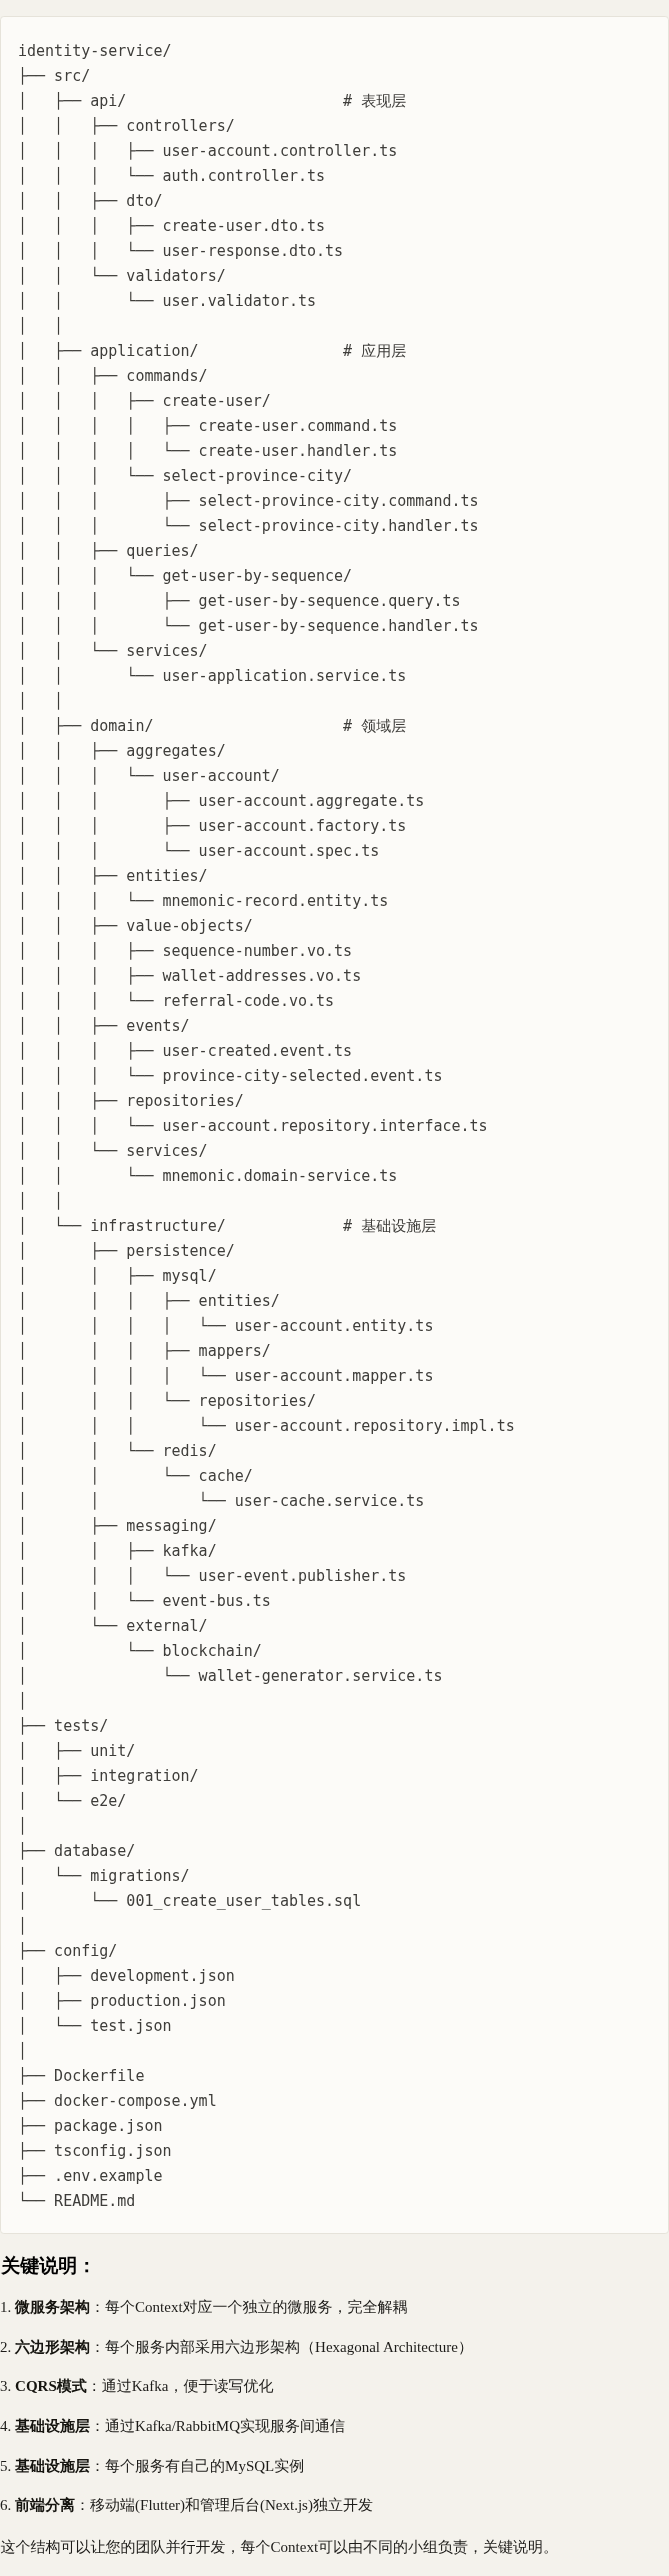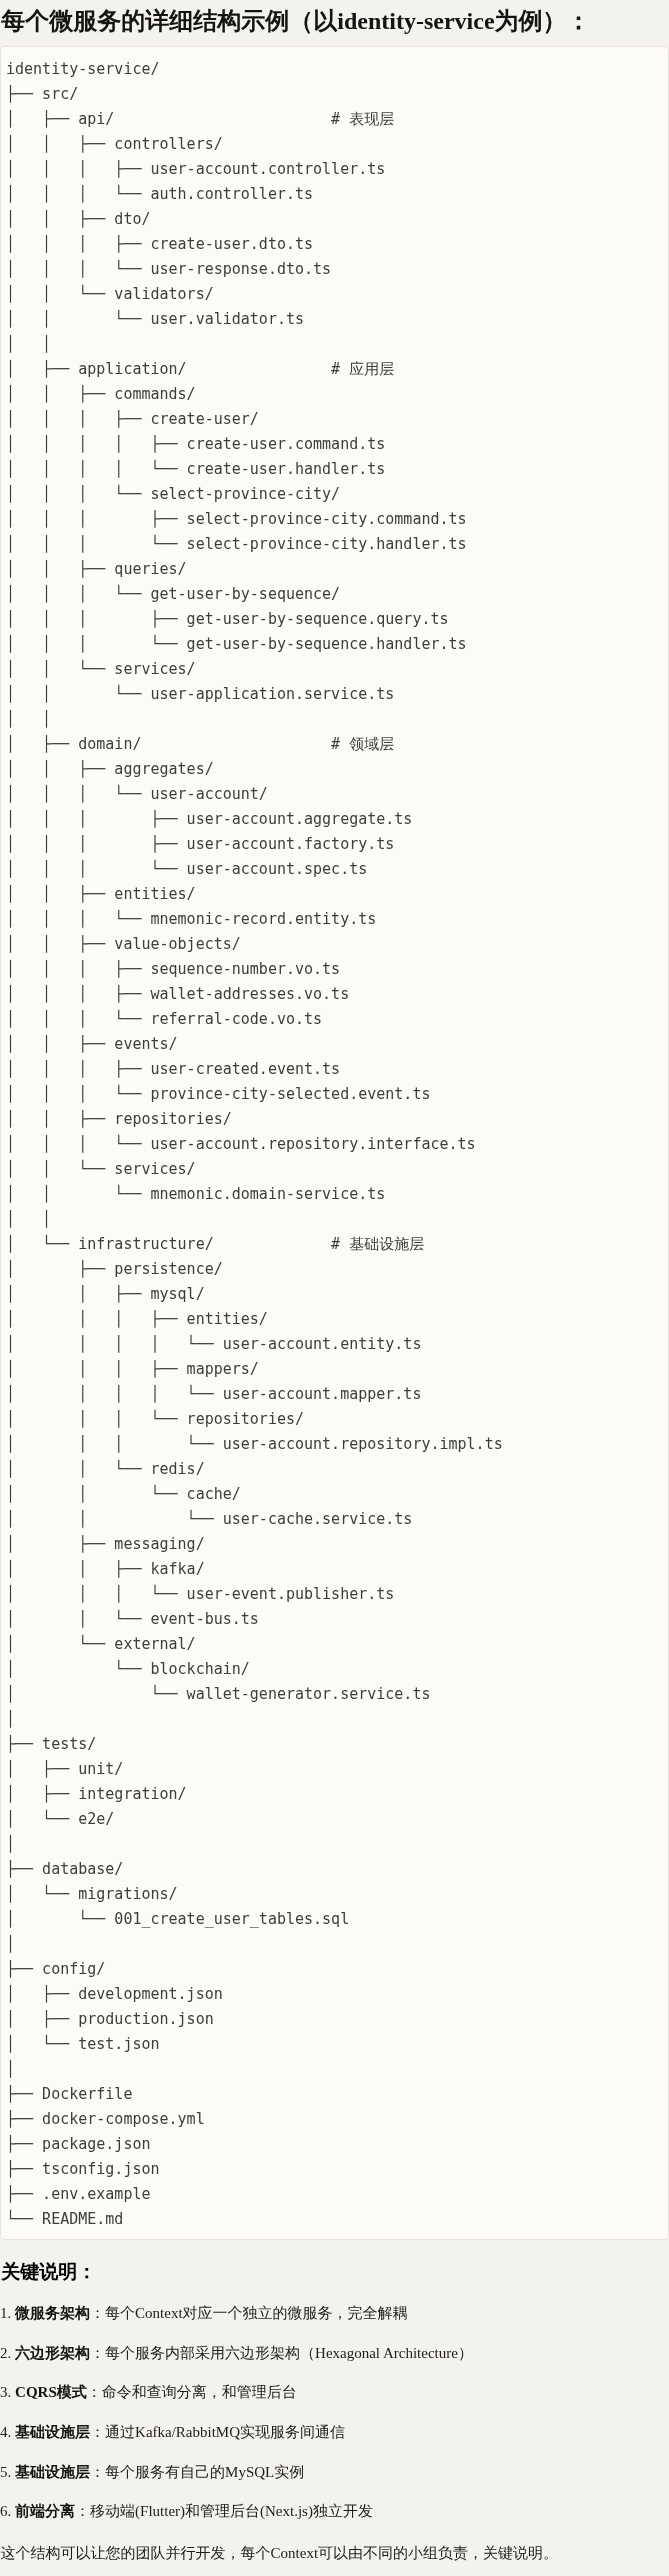--- a/index.html
+++ b/index.html
@@ -22,21 +22,21 @@
   }
   .codeblock {
     margin-top: 10px;
     background: #fcfbf8;
     border: 0.6px solid #e6e3da;
     border-radius: 3.8px;
     padding: 10px 5px 6.3px 5px;
     overflow: hidden;
   }
   pre.tree {
-    margin: 0;
+    margin: 12px;
     font-family: "DejaVu Sans Mono", monospace;
     font-size: 15px;
     line-height: 25px;
     color: #3e3d3a;
     white-space: pre;
   }
   .section-heading {
     font-size: 19px;
     font-weight: 700;
     line-height: 24px;
@@ -58,21 +58,20 @@
     margin-top: 22.5px;
     margin-left: 0.6px;
     color: #1d1c19;
   }
 </style>
 </head>
 <body>
 
 <div class="page">
 
-  <h1 class="doc-title">每个微服务的详细结构示例（以identity-service为例）：</h1>
 
   <div class="codeblock">
     <pre class="tree">identity-service/
 ├── src/
 │   ├── api/                        # 表现层
 │   │   ├── controllers/
 │   │   │   ├── user-account.controller.ts
 │   │   │   └── auth.controller.ts
 │   │   ├── dto/
 │   │   │   ├── create-user.dto.ts
@@ -159,21 +158,21 @@
 
   <h2 class="section-heading">关键说明：</h2>
 
   <div class="note">
     <span class="num">1.</span><b>微服务架构</b><span>：每个Context对应一个独立的微服务，完全解耦</span>
   </div>
   <div class="note">
     <span class="num">2.</span><b>六边形架构</b><span>：每个服务内部采用六边形架构（Hexagonal Architecture）</span>
   </div>
   <div class="note">
-    <span class="num">3.</span><b>CQRS模式</b><span>：命令和查询分离，和管理后台</span>
+    <span class="num">3.</span><b>CQRS模式</b><span>：通过Kafka，便于读写优化</span>
   </div>
   <div class="note">
     <span class="num">4.</span><b>基础设施层</b><span>：通过Kafka/RabbitMQ实现服务间通信</span>
   </div>
   <div class="note">
     <span class="num">5.</span><b>基础设施层</b><span>：每个服务有自己的MySQL实例</span>
   </div>
   <div class="note">
     <span class="num">6.</span><b>前端分离</b><span>：移动端(Flutter)和管理后台(Next.js)独立开发</span>
   </div>

